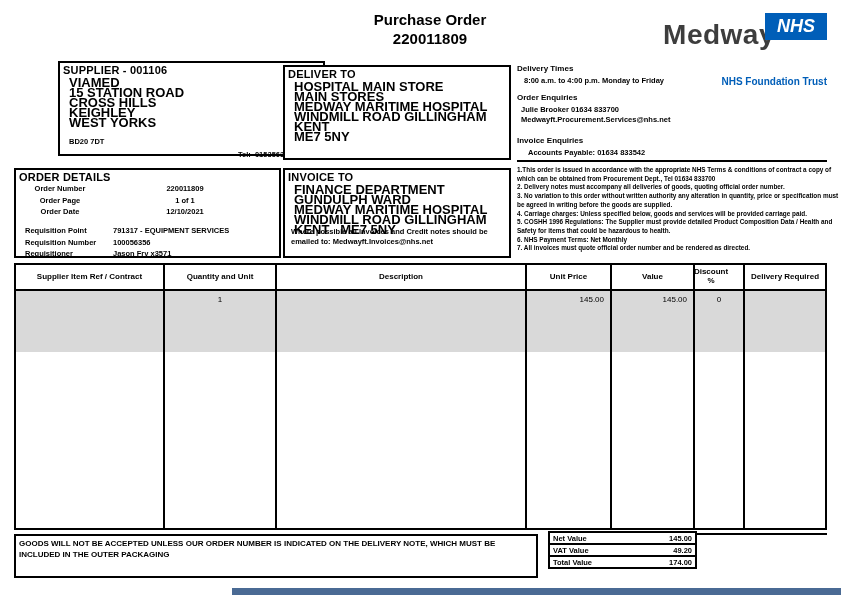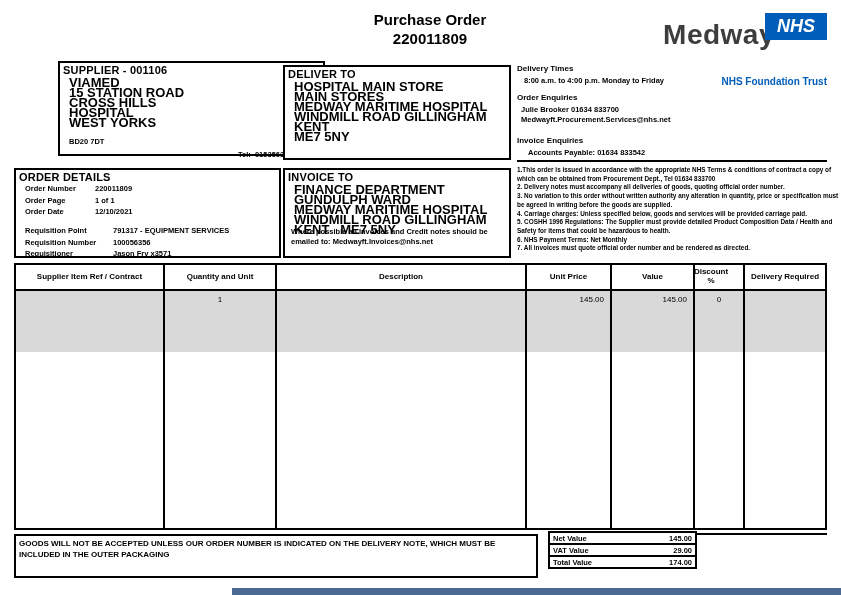--- a/index.html
+++ b/index.html
@@ -23,21 +23,21 @@
   .box-order{left:14px;top:168px;width:263px;height:86px;}
   .box-invoice{left:283px;top:168px;width:224px;height:86px;}
   .box-title{font-size:11px;font-weight:bold;margin:1px 0 2px 3px;letter-spacing:0.2px;}
   .addr{margin-left:9px;}
   .addr-line{font-size:13px;font-weight:bold;line-height:10px;white-space:pre;}
   .postcode{position:absolute;left:9px;top:74px;font-size:7.5px;font-weight:bold;}
   .telfax{position:absolute;left:178px;top:64px;font-size:7.5px;font-weight:bold;line-height:11px;white-space:pre;}
 
   
   .od-group{position:absolute;left:9px;width:250px;}
-  .od-g1{top:13px;}
+  .od-g1{top:13px;text-align:center;}
   .od-g2{top:55px;}
   .od-row{display:flex;font-size:7.5px;font-weight:bold;line-height:11.5px;}
   .od-g1 .od-label{width:70px;}
   .od-g2 .od-label{width:88px;}
   .od-value{flex:1;white-space:pre;}
 
   .invoice-note{position:absolute;left:6px;top:57px;width:214px;font-size:7.5px;font-weight:bold;line-height:10px;}
 
   
   .ri-label{position:absolute;font-size:8px;font-weight:bold;}
@@ -91,21 +91,21 @@
       </div>
     <div class="trust-line">NHS Foundation Trust</div>
   </div>
 
   <div class="box box-supplier">
     <div class="box-title">SUPPLIER - 001106</div>
     <div class="addr">
       <div class="addr-line">VIAMED</div>
       <div class="addr-line">15 STATION ROAD</div>
       <div class="addr-line">CROSS HILLS</div>
-      <div class="addr-line">HOSPITAL</div>
+      <div class="addr-line">KEIGHLEY</div>
       <div class="addr-line">WEST YORKS</div>
     </div>
     <div class="postcode">BD20 7DT</div>
     <div class="telfax">
       <div>Tel:  01535634542</div>
       <div>Fax:</div>
     </div>
   </div>
 
   <div class="box box-deliver">
@@ -210,21 +210,21 @@
     <div class="goods-text">GOODS WILL NOT BE ACCEPTED UNLESS OUR ORDER NUMBER IS INDICATED ON THE DELIVERY NOTE, WHICH MUST BE INCLUDED IN THE OUTER PACKAGING</div>
   </div>
 
   <div class="totals">
     <div class="total-row">
       <span class="total-label">Net Value</span>
       <span class="total-value">145.00</span>
     </div>
     <div class="total-row">
       <span class="total-label">VAT Value</span>
-      <span class="total-value">29.00</span>
+      <span class="total-value">49.20</span>
     </div>
     <div class="total-row">
       <span class="total-label">Total Value</span>
       <span class="total-value">174.00</span>
     </div>
   </div>
   <div class="totals-right-line"></div>
 
   <div class="bottom-strip"></div>
 

